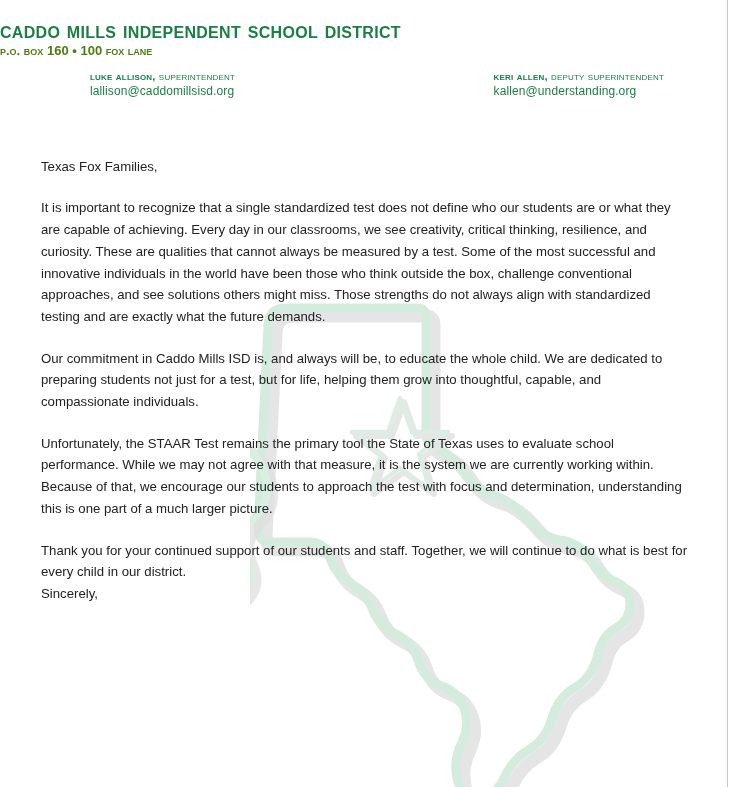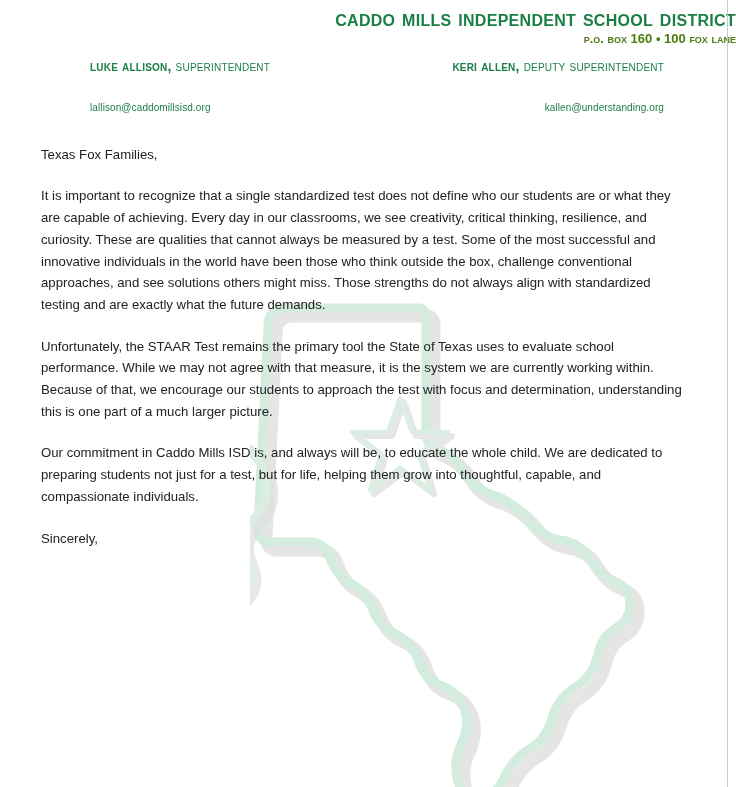--- a/index.html
+++ b/index.html
@@ -36,22 +36,22 @@
     height: 500px;
     z-index: 0;
     pointer-events: none;
   }
   #watermark svg { display: block; width: 100%; height: 100%; }
 
   
   .letterhead {
     position: relative;
     z-index: 2;
-    text-align: right;
-    padding-top: 6px;
+    text-align: left;
+    padding-top: 18px;
   }
   .lh-title {
     color: #1a7f45;
     font-family: "Liberation Sans", sans-serif;
     font-weight: bold;
     font-size: 23px;
     letter-spacing: 0.3px;
     font-variant: small-caps;
     text-transform: lowercase;
     line-height: 1.05;
@@ -74,40 +74,39 @@
     z-index: 2;
     margin-top: 10px;
     height: 34px;
   }
   .officer {
     position: absolute;
     color: #1a7f45;
     font-family: "Liberation Sans", sans-serif;
   }
   .officer-left  { left: 90px;  top: 0; }
-  .officer-right { right: 72px; top: 0; text-align: right; }
+  .officer-right { right: 72px; top: 0; text-align: left; }
   .officer-name {
-    font-size: 14px;
+    font-size: 11px;
     font-weight: bold;
     font-variant: small-caps;
     text-transform: lowercase;
     letter-spacing: 0.2px;
     line-height: 1.25;
     white-space: nowrap;
   }
   .officer-name .role {
     font-weight: normal;
   }
   .officer-email {
-    font-size: 10px;
+    font-size: 12px;
     font-weight: normal;
     line-height: 1.4;
     letter-spacing: 0.1px;
     white-space: nowrap;
-    margin-top: 26px;
   }
 
   
   .letter-body {
     position: relative;
     z-index: 2;
     margin: 0;
     padding: 52px 45px 0 41px;
     color: #222222;
     font-family: "Liberation Sans", sans-serif;
@@ -165,20 +164,21 @@
       <div class="officer-name">
         <span>Keri Allen,</span><span class="role"> Deputy Superintendent</span>
       </div>
       <div class="officer-email">kallen@understanding.org</div>
     </div>
   </div>
 
   <div class="letter-body">
     <p>Texas Fox Families,</p>
     <p>It is important to recognize that a single standardized test does not define who our students are or what they are capable of achieving. Every day in our classrooms, we see creativity, critical thinking, resilience, and curiosity. These are qualities that cannot always be measured by a test. Some of the most successful and innovative individuals in the world have been those who think outside the box, challenge conventional approaches, and see solutions others might miss. Those strengths do not always align with standardized testing and are exactly what the future demands.</p>
+    <p>Our commitment in Caddo Mills ISD is, and always will be, to educate the whole child. We are dedicated to preparing students not just for a test, but for life, helping them grow into thoughtful, capable, and compassionate individuals.</p>
     <p>Unfortunately, the STAAR Test remains the primary tool the State of Texas uses to evaluate school performance. While we may not agree with that measure, it is the system we are currently working within. Because of that, we encourage our students to approach the test with focus and determination, understanding this is one part of a much larger picture.</p>
-    <p>Our commitment in Caddo Mills ISD is, and always will be, to educate the whole child. We are dedicated to preparing students not just for a test, but for life, helping them grow into thoughtful, capable, and compassionate individuals.</p>
+    <p class="tight">Thank you for your continued support of our students and staff. Together, we will continue to do what is best for every child in our district.</p>
     <p class="tight">Sincerely,</p>
 
   </div>
 
   <div id="page-right-rule"></div>
 </div>
 
 </body></html>

